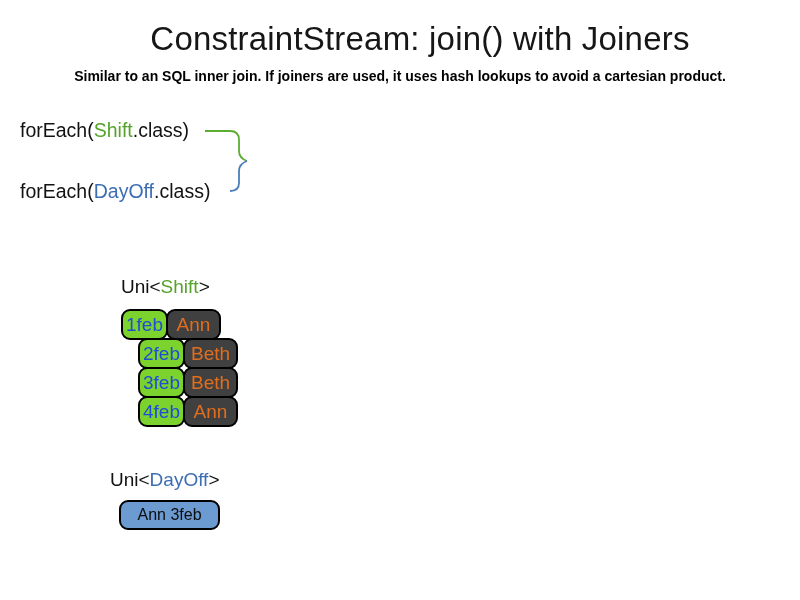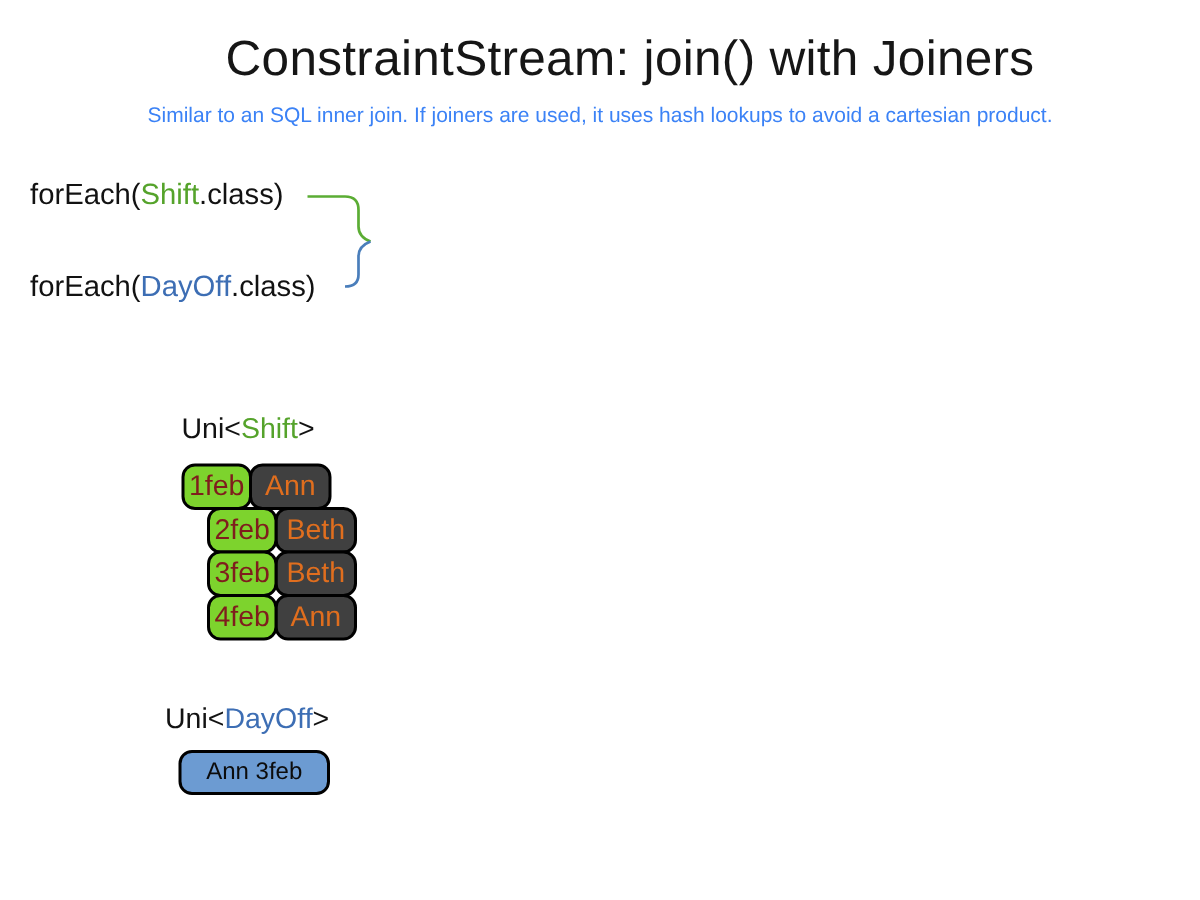--- a/index.html
+++ b/index.html
@@ -18,21 +18,22 @@
     text-align: center;
     font-size: 33px;
     letter-spacing: 0.2px;
     color: #161616;
     padding-left: 20px;
   }
   .subtitle {
     top: 68px; left: 0; width: 800px;
     text-align: center;
     font-size: 14px;
-    color: #3b82f6;
+    color: #000000;
+    font-weight: bold;
   }
 
   .code-line {
     left: 20px;
     font-size: 19.5px;
     color: #121212;
     white-space: nowrap;
   }
   .code-line-1 { top: 119px; }
   .code-line-2 { top: 180px; }
@@ -61,21 +62,21 @@
     border: 2px solid #000000;
     border-radius: 9px;
     display: flex;
     align-items: center;
     justify-content: center;
     font-size: 19px;
   }
   .date-cell {
     width: 47px;
     background: #7dd32d;
-    color: #7f1d1d;
+    color: #1d4ed8;
     position: relative;
     z-index: 2;
   }
   .name-cell {
     width: 55px;
     margin-left: -2px;
     background: #404040;
     color: #e06e1e;
   }
 

